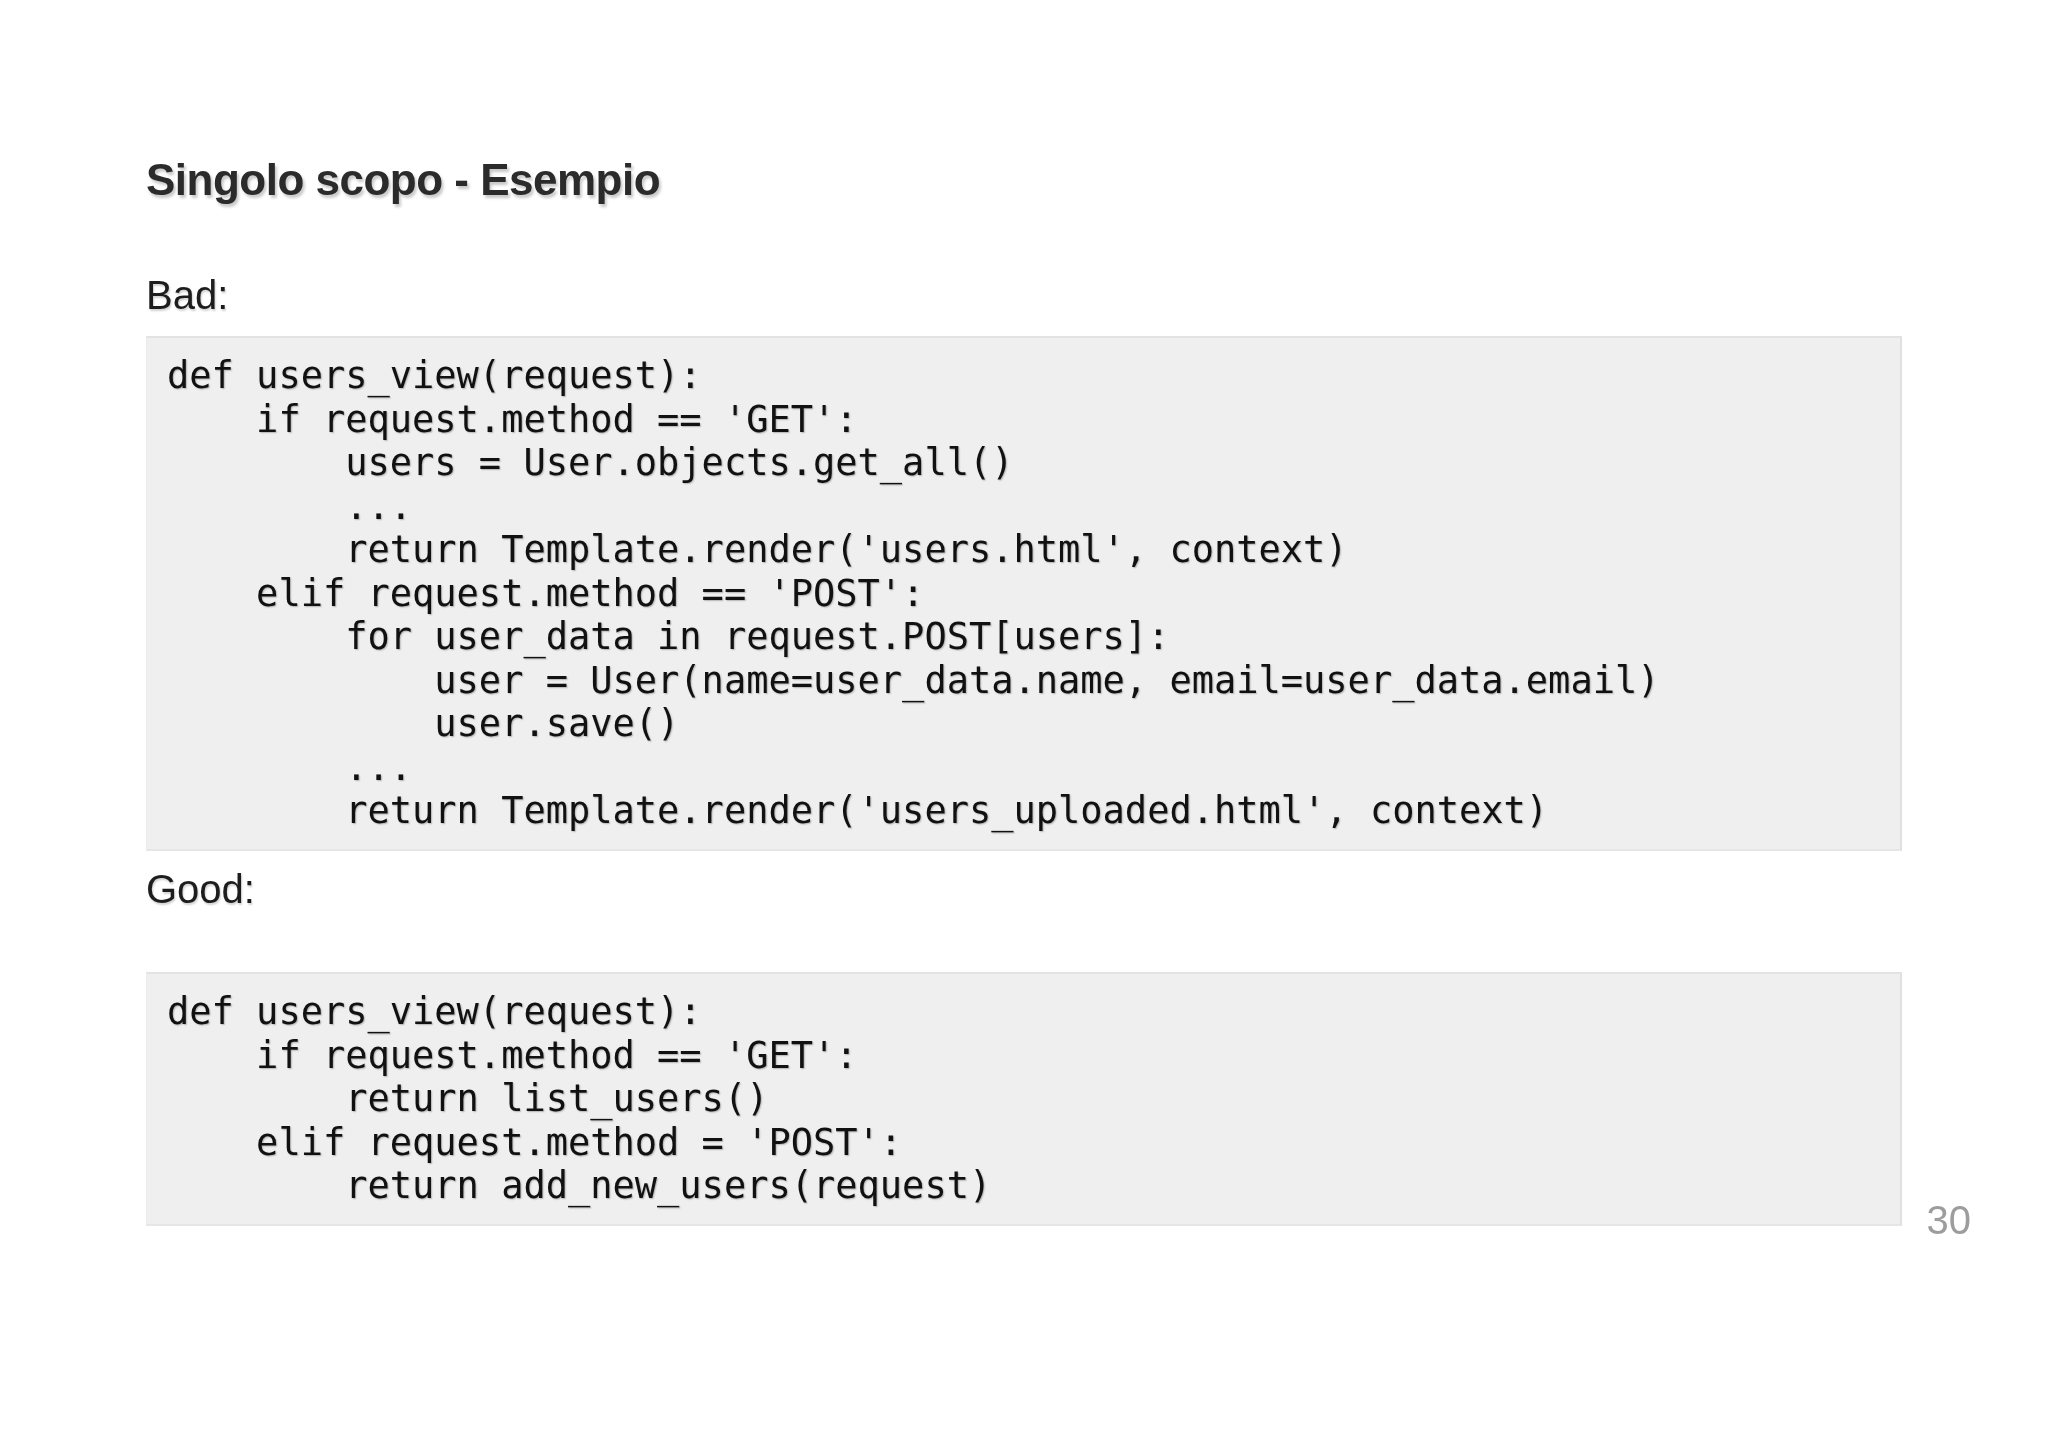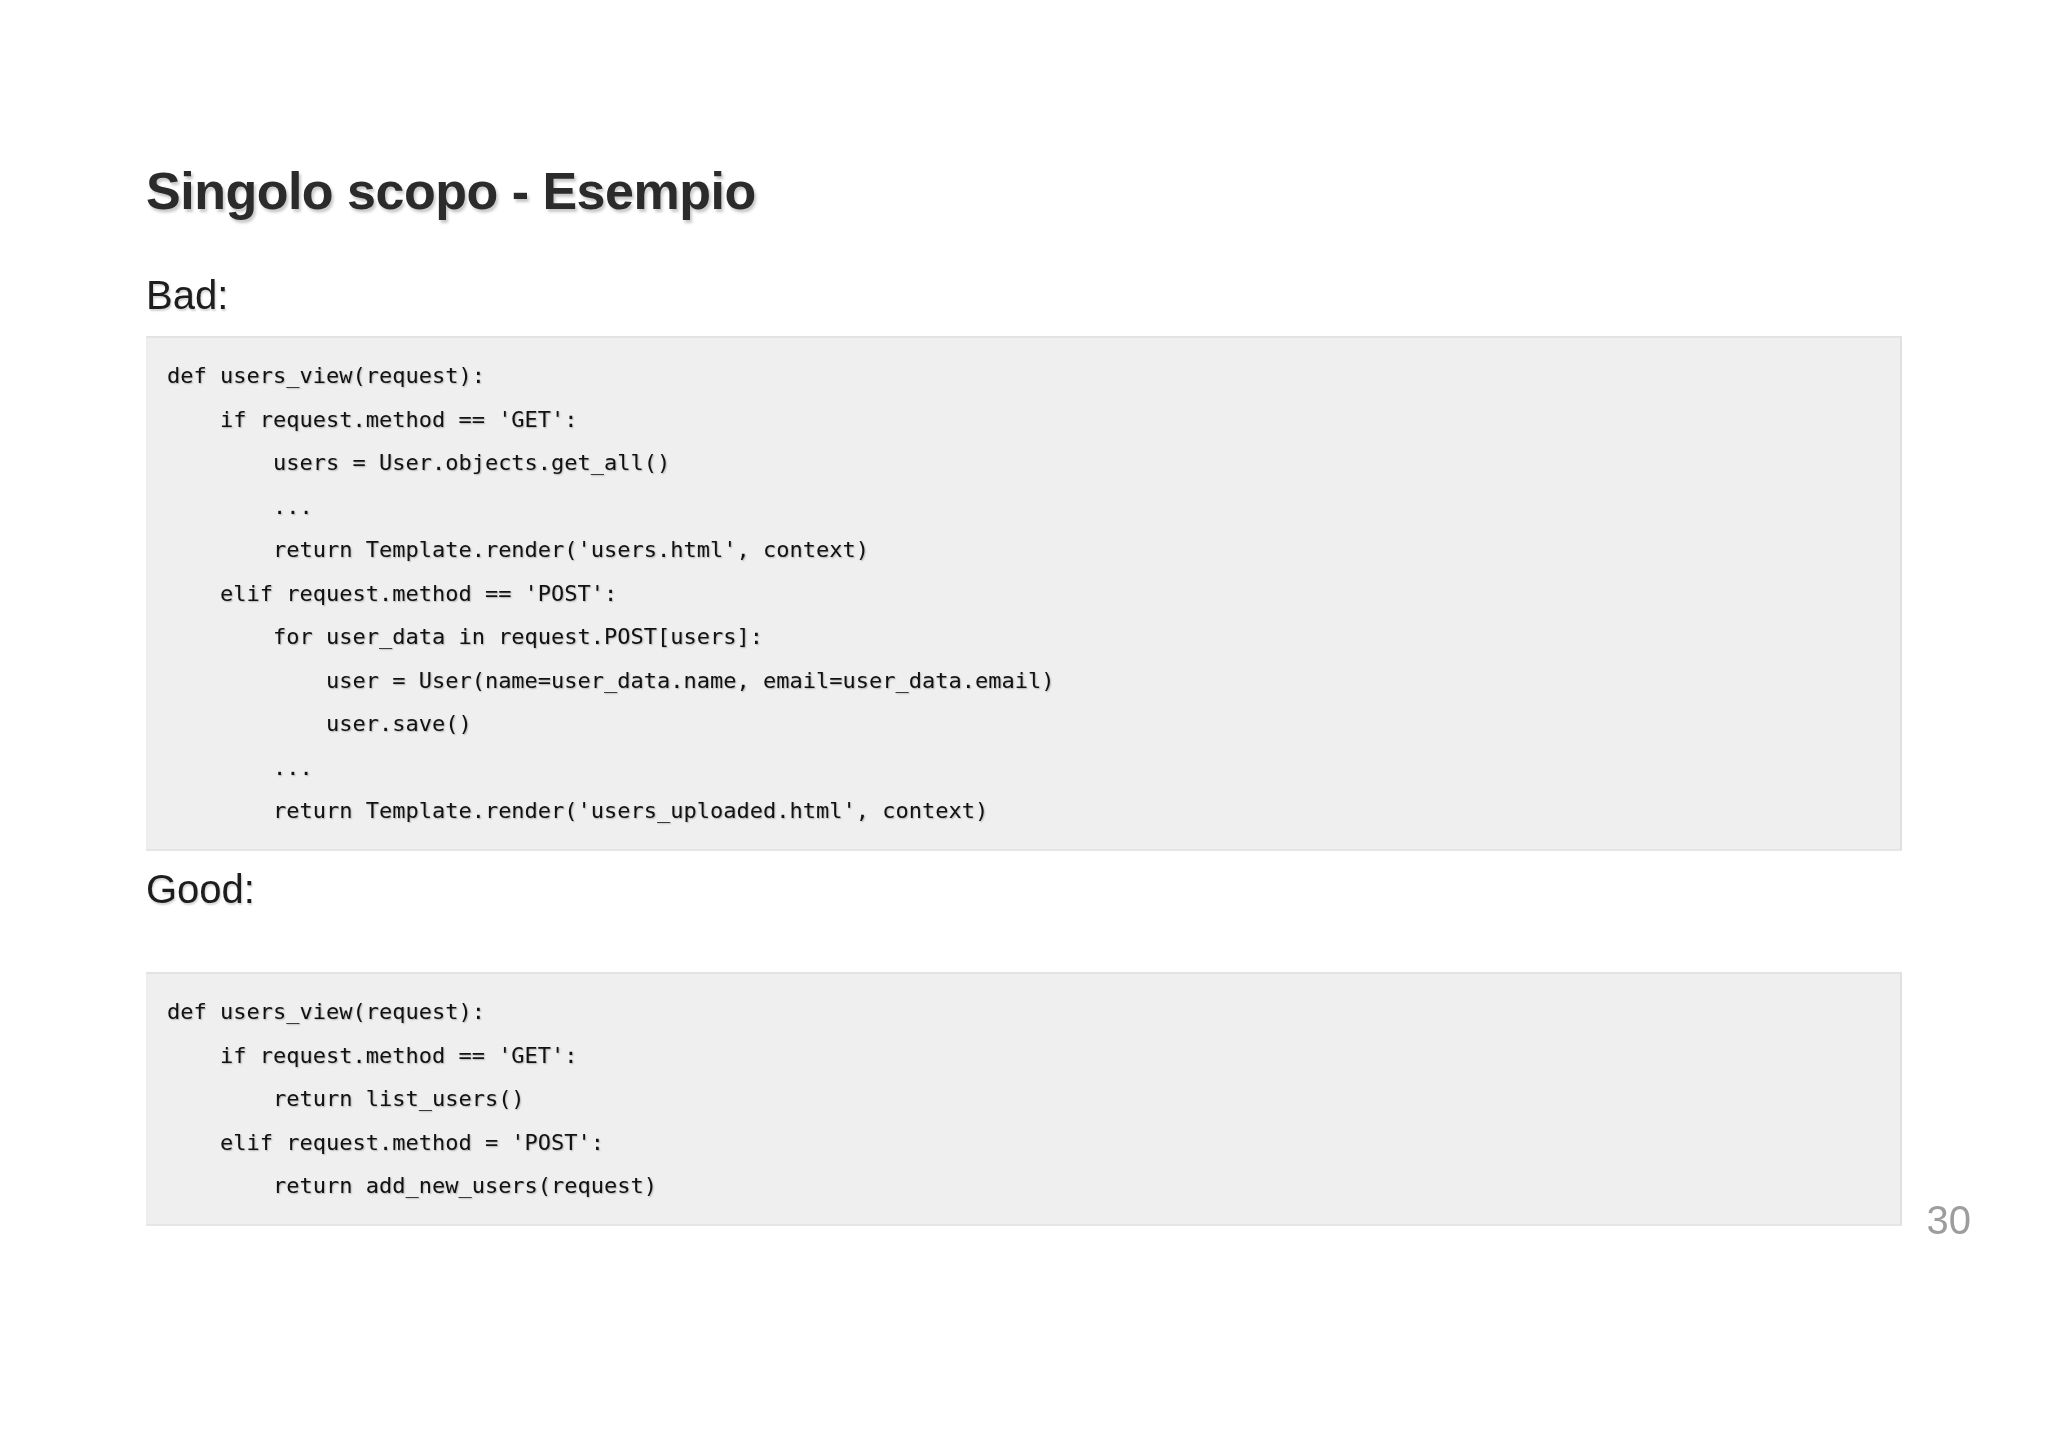--- a/index.html
+++ b/index.html
@@ -20,21 +20,21 @@
     position: absolute;
     inset: 0;
     background: #ffffff;
   }
 
   
   .slide-title {
     position: absolute;
     left: 146px;
     top: 126px;
-    font-size: 52px;
+    font-size: 44px;
     font-weight: bold;
     color: #2b2b2b;
     letter-spacing: -0.5px;
     text-shadow: 2px 3px 3px rgba(0,0,0,0.22);
     white-space: nowrap;
   }
 
   
   .section-label {
     position: absolute;
@@ -60,21 +60,21 @@
     border-right: 2px solid #e0e0e0;
     border-bottom: 2px solid #e6e6e6;
     box-sizing: border-box;
     padding: 16px 0 16px 20px;
   }
   .code-block.bad  { top: 336px; }
   .code-block.good { top: 972px; }
 
   .code-line {
     font-family: "DejaVu Sans Mono", "Liberation Mono", monospace;
-    font-size: 22px;
+    font-size: 37px;
     line-height: 43.5px;
     color: #111111;
     white-space: pre;
     text-shadow: 1px 1px 1.5px rgba(0,0,0,0.25);
     letter-spacing: 0px;
   }
 
   
   .page-number {
     position: absolute;

